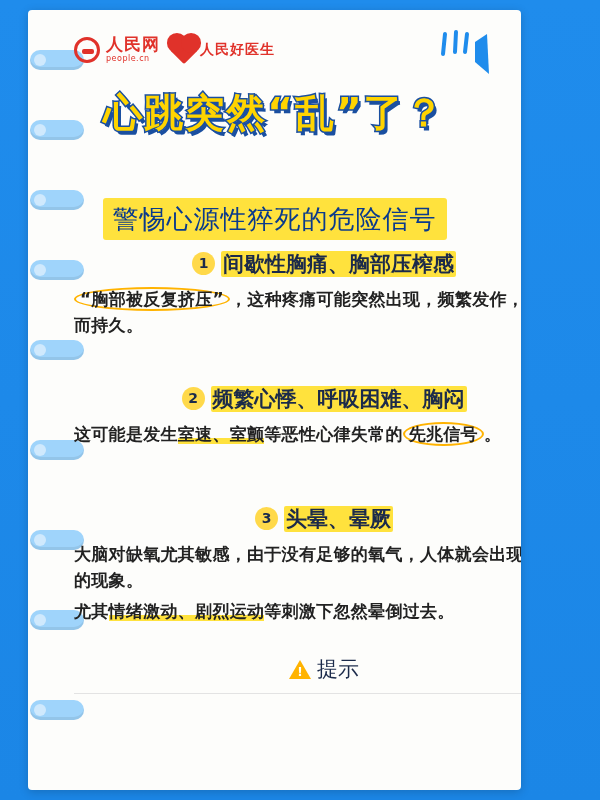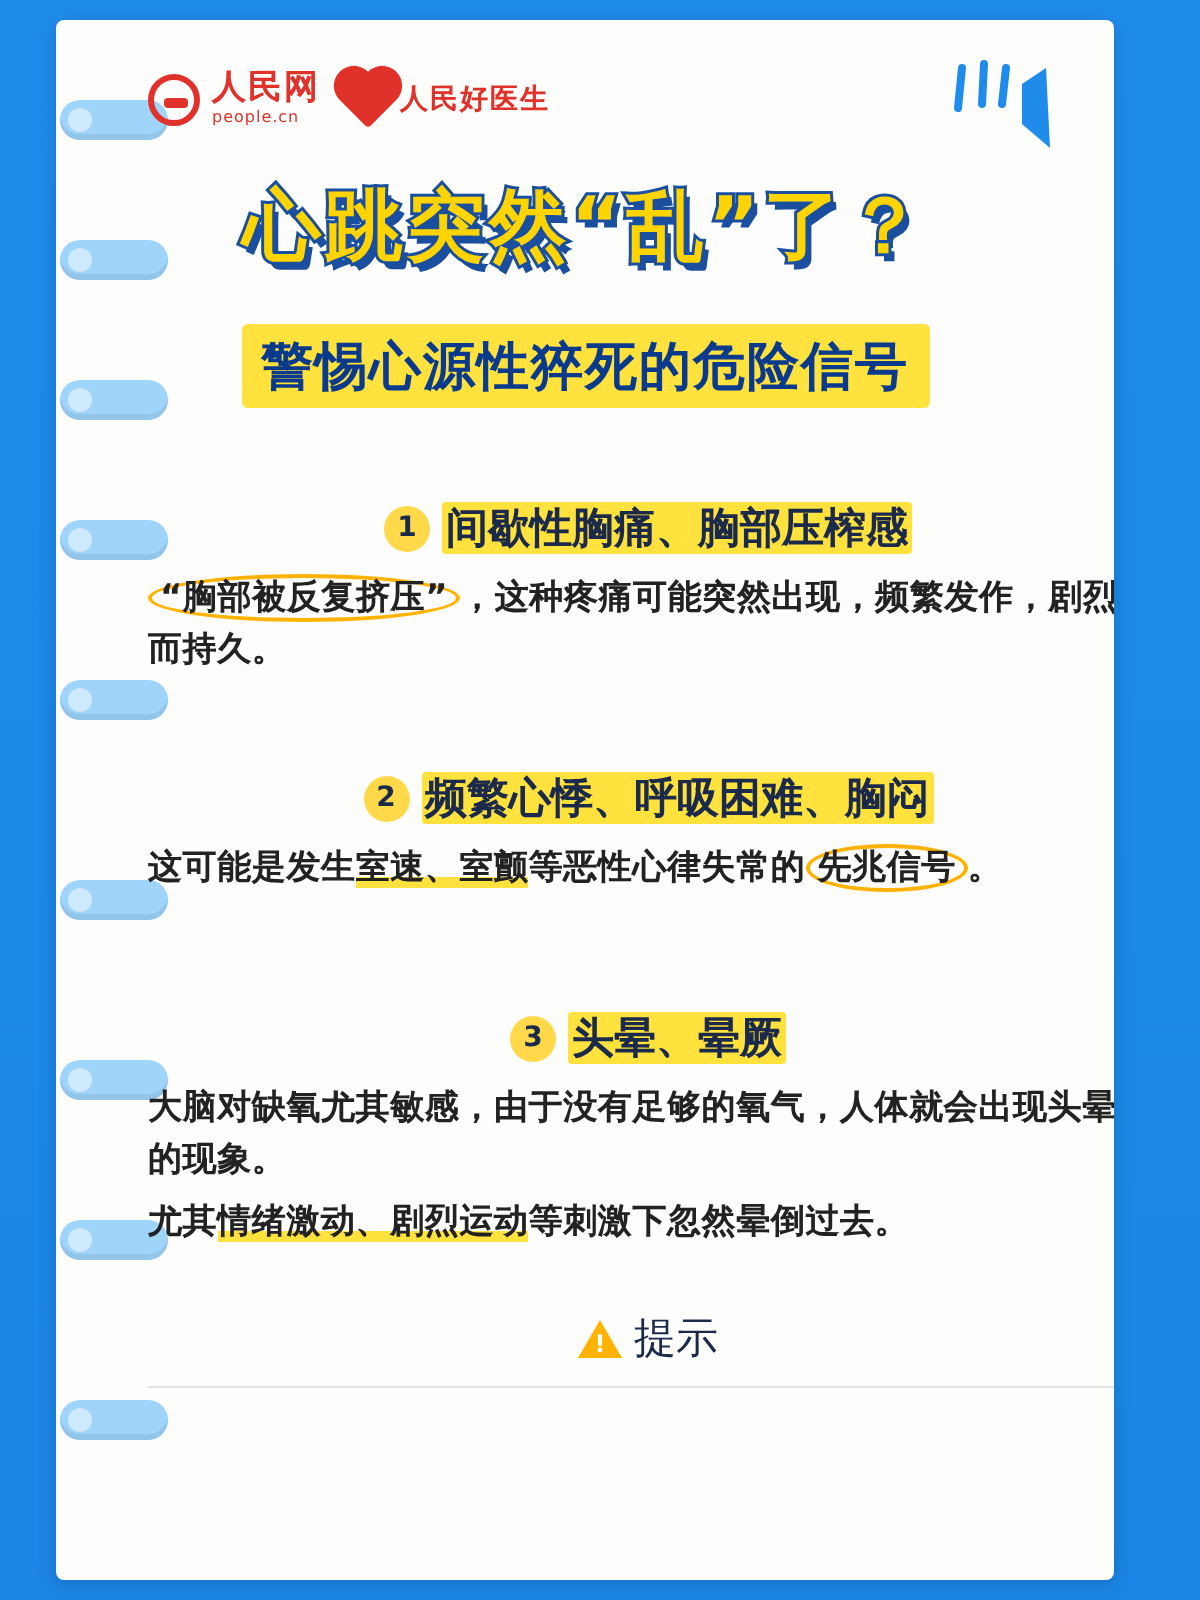--- a/index.html
+++ b/index.html
@@ -18,21 +18,20 @@
   }
   
   #card{
     position:absolute;
     left:28px;top:10px;
     width:493px;height:780px;
     background:#fdfdfb;
     border-radius:4px 4px 4px 4px;
     box-shadow:0 2px 10px rgba(0,0,0,.18);
     overflow:hidden;
-    padding-left:36px;
   }
   
   .ring{
     position:absolute;
     left:2px;
     width:54px;height:20px;
     background:#9fd4fb;
     border-radius:10px;
     box-shadow:inset 0 -3px 0 rgba(0,0,0,.07);
     z-index:5;
@@ -87,25 +86,26 @@
     paint-order:stroke fill;
     letter-spacing:2px;
     text-shadow:3px 4px 0 #1a4fa0;
     z-index:6;
   }
   #title2wrap{
     position:absolute;left:0;right:0;top:152px;text-align:center;z-index:6;
   }
   #title2{
     display:inline-block;
-    font-size:26px;font-weight:bold;color:#0a3a8c;
+    font-size:26px;font-weight:normal;color:#0a3a8c;
     background:#ffe23d;
     padding:4px 10px 3px;
     border-radius:3px;
     letter-spacing:1px;
+    margin-top:36px;
   }
   
   .sec{position:absolute;left:46px;width:500px;z-index:6;}
   .headline{
     text-align:center;
     font-size:21px;font-weight:bold;color:#1b2a4a;
     margin-bottom:8px;
   }
   .num{
     display:inline-block;

